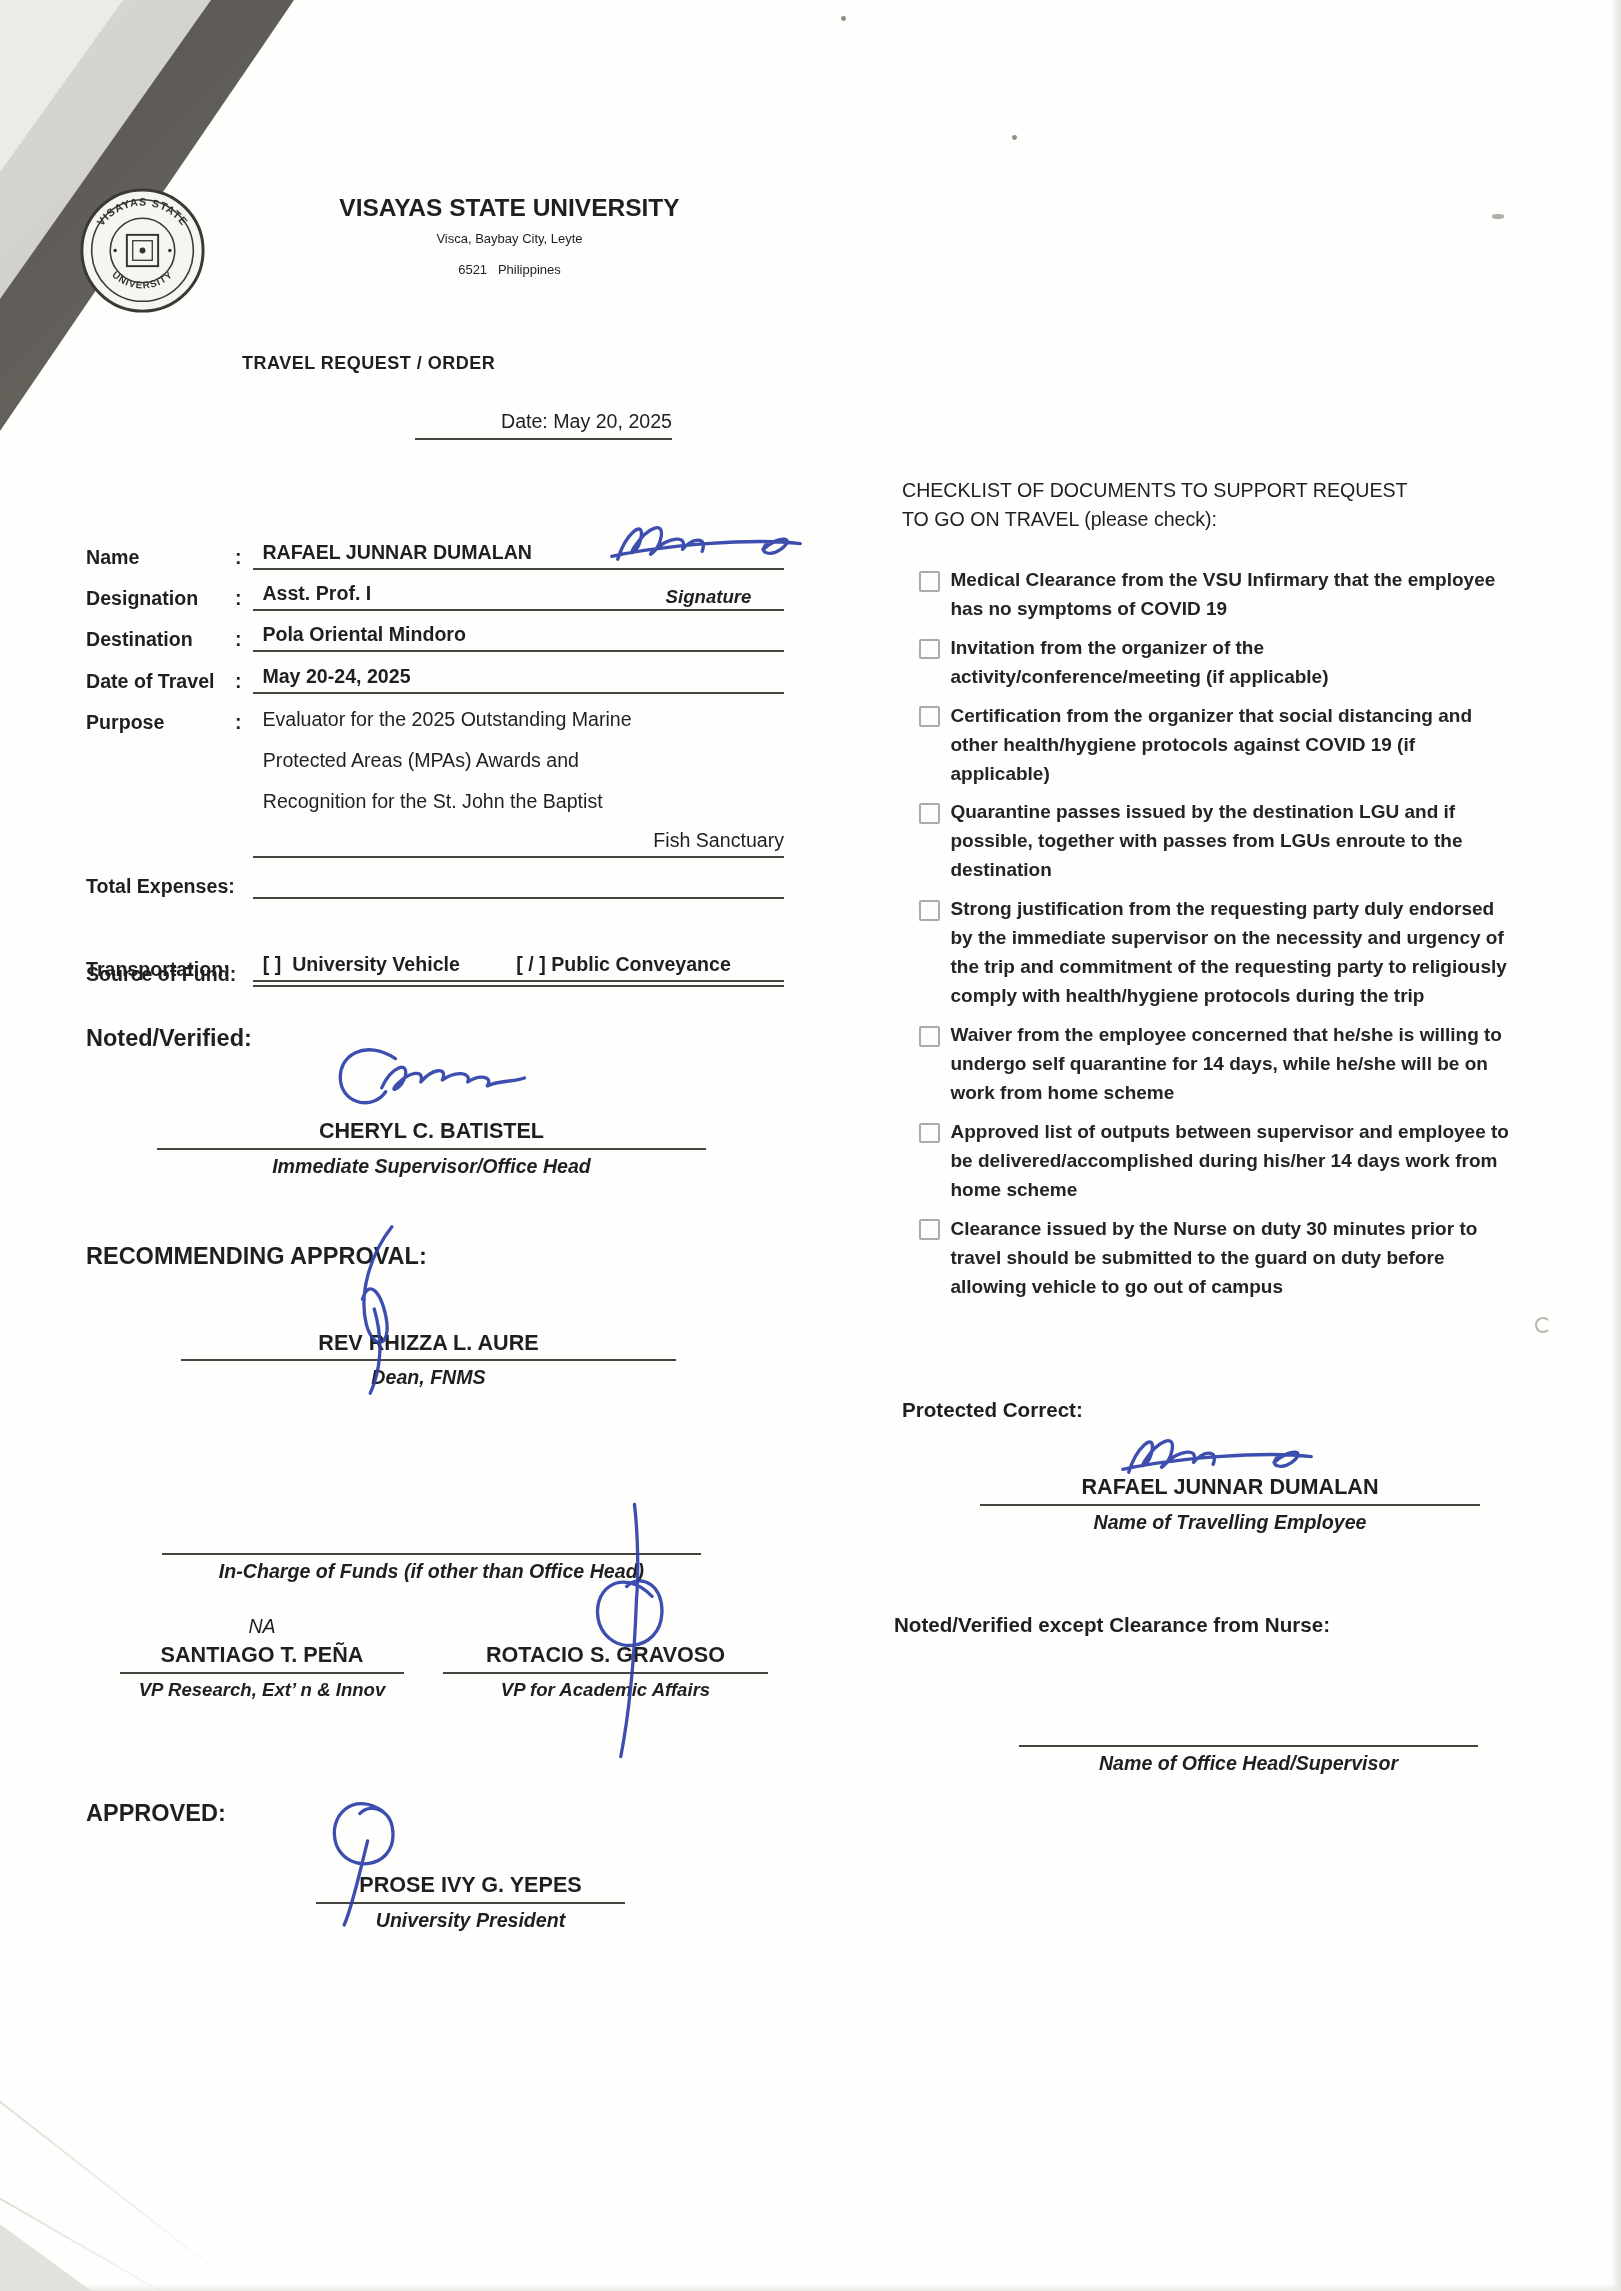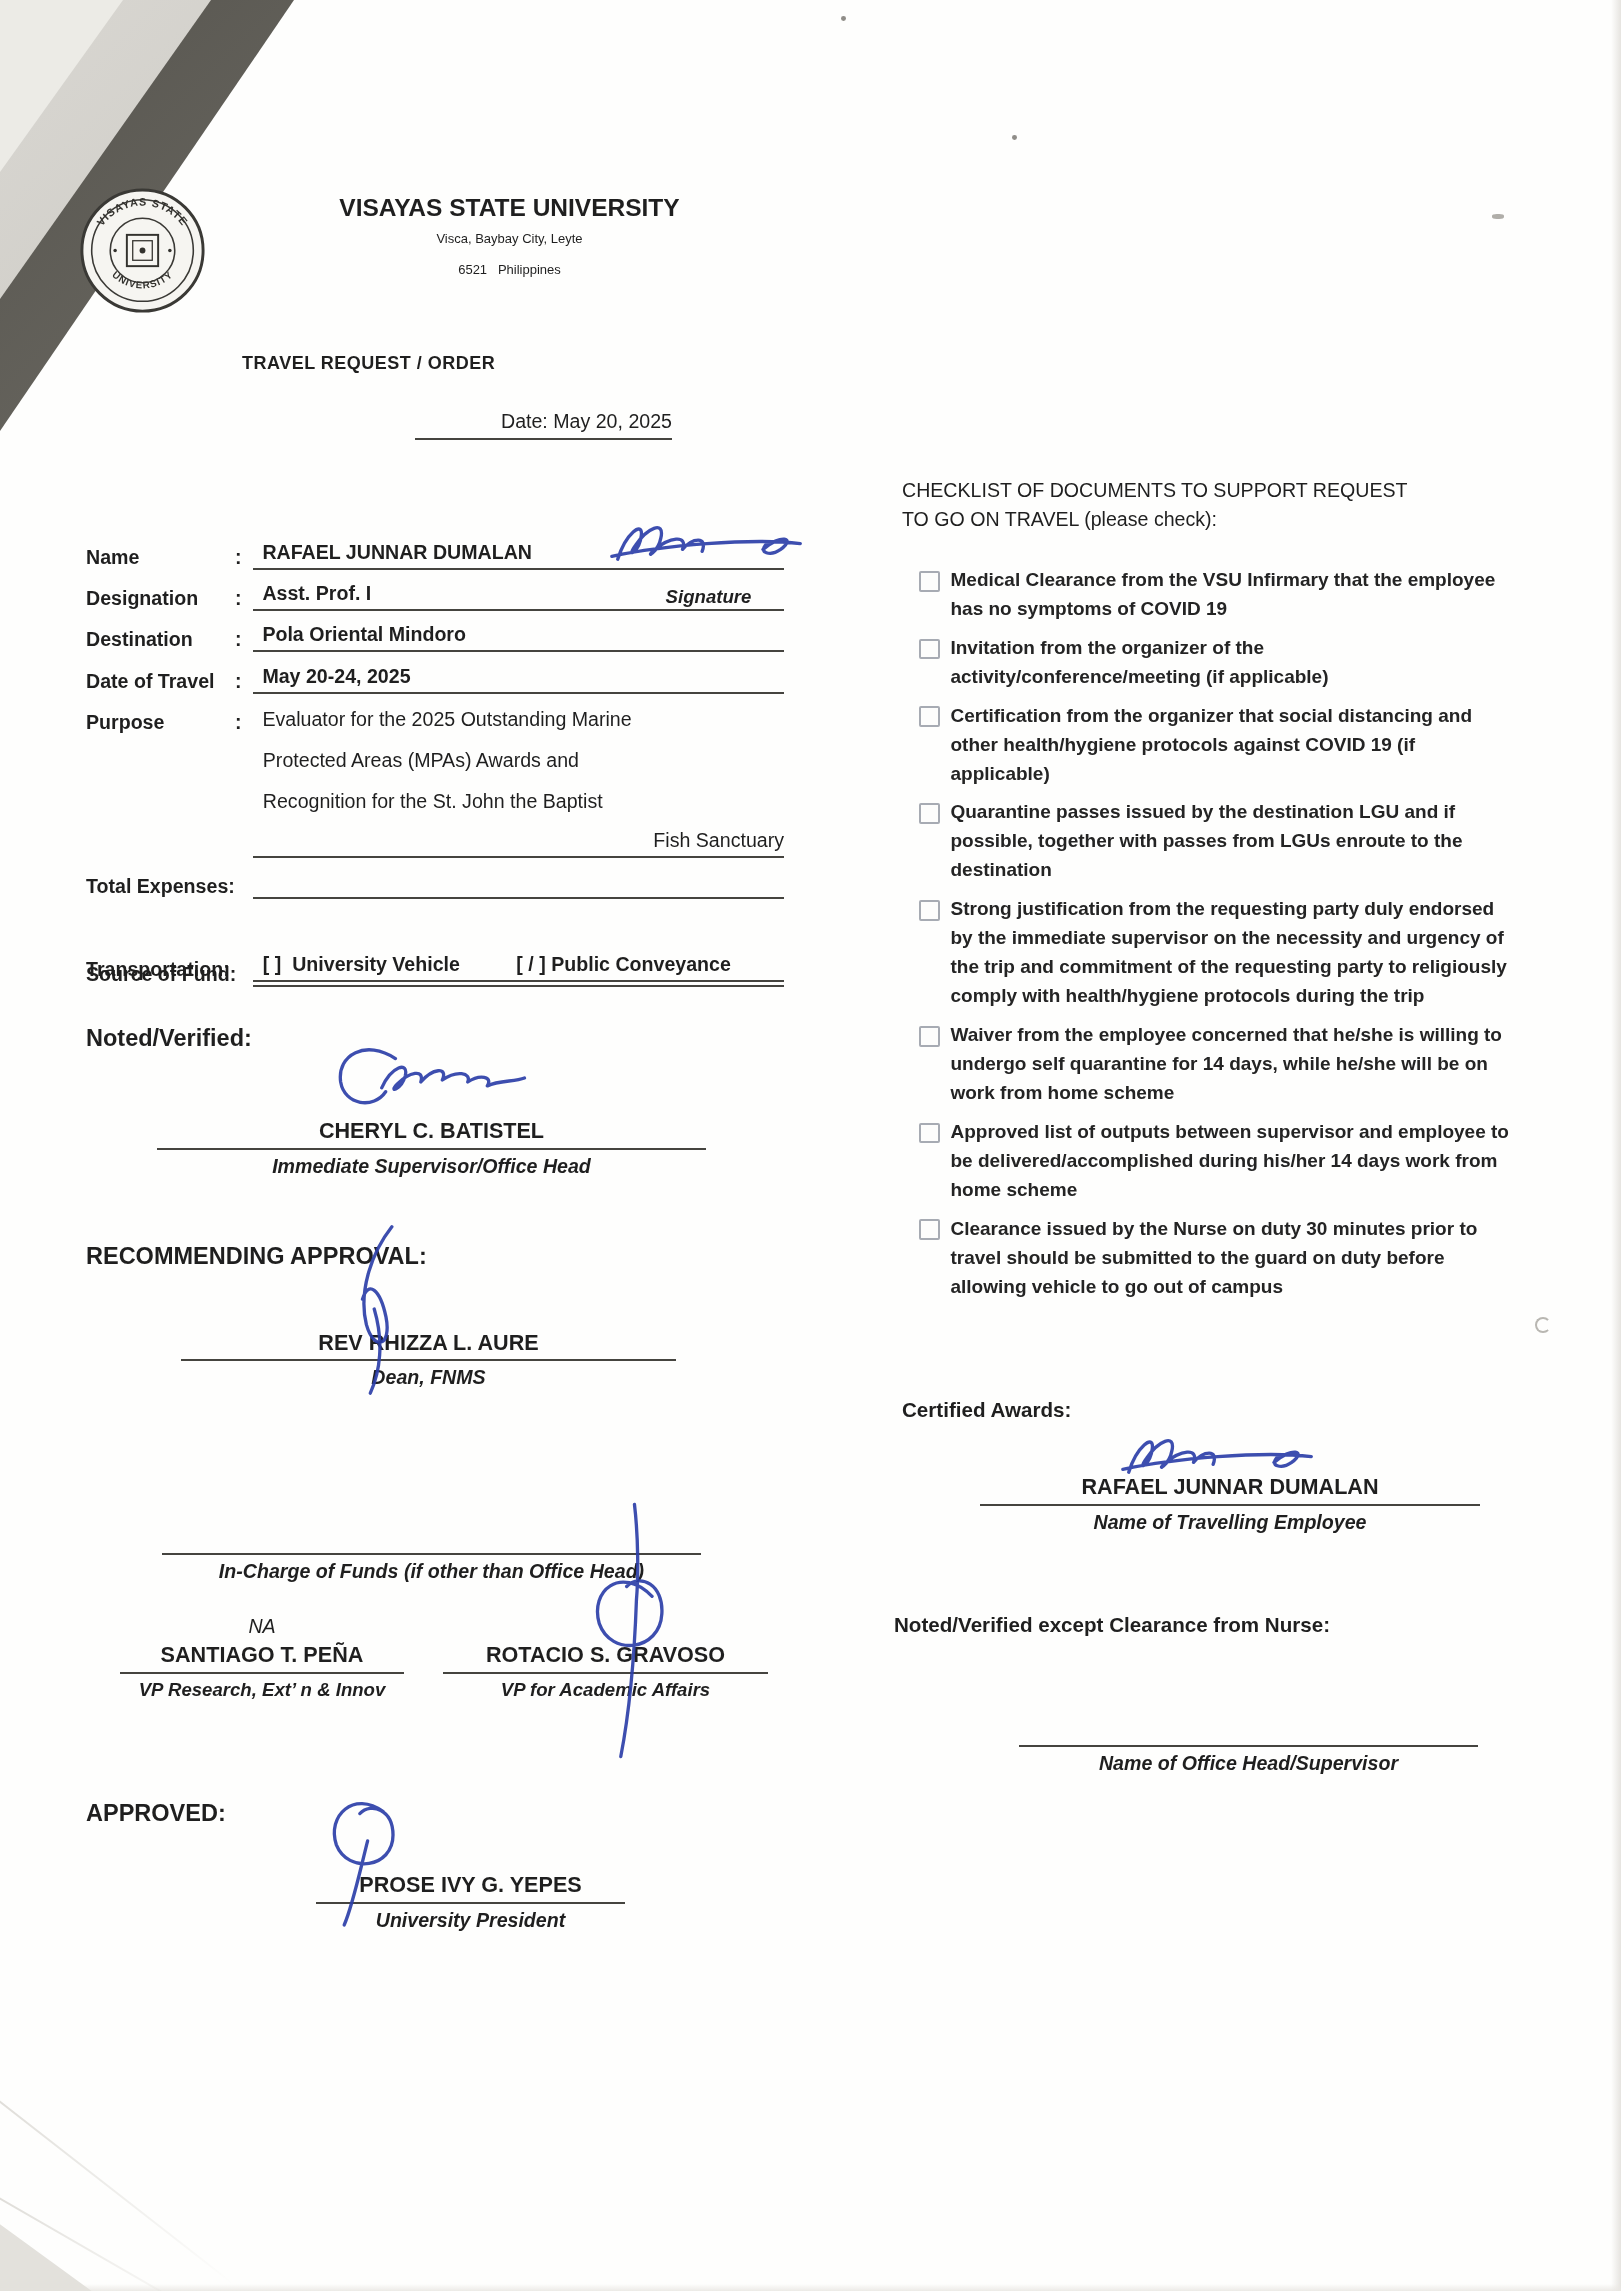--- a/index.html
+++ b/index.html
@@ -242,21 +242,21 @@
     <div class="chk-item">
       <span class="chk-box"></span>
       <span class="chk-text">Approved list of outputs between supervisor and employee to be delivered/accomplished during his/her 14 days work from home scheme</span>
     </div>
     <div class="chk-item">
       <span class="chk-box"></span>
       <span class="chk-text">Clearance issued by the Nurse on duty 30 minutes prior to travel should be submitted to the guard on duty before allowing vehicle to go out of campus</span>
     </div>
   </div>
 
-  <div class="right-heading" style="left:902px;top:1398px;">Certified Awards:</div>
+  <div class="right-heading" style="left:902px;top:1398px;">Protected Correct:</div>
   <div class="sig-block" style="left:980px;top:1417px;width:500px;">
     <div class="sig-space" style="height:57px;"></div>
     <div class="sig-name">RAFAEL JUNNAR DUMALAN</div>
     <div class="sig-title">Name of Travelling Employee</div>
   </div>
 
   <div class="right-heading" style="left:894px;top:1613px;">Noted/Verified except Clearance from Nurse:</div>
   <div class="sig-block" style="left:1019px;top:1745px;width:459px;">
     <div class="blank-rule"></div>
     <div class="sig-title">Name of Office Head/Supervisor</div>

